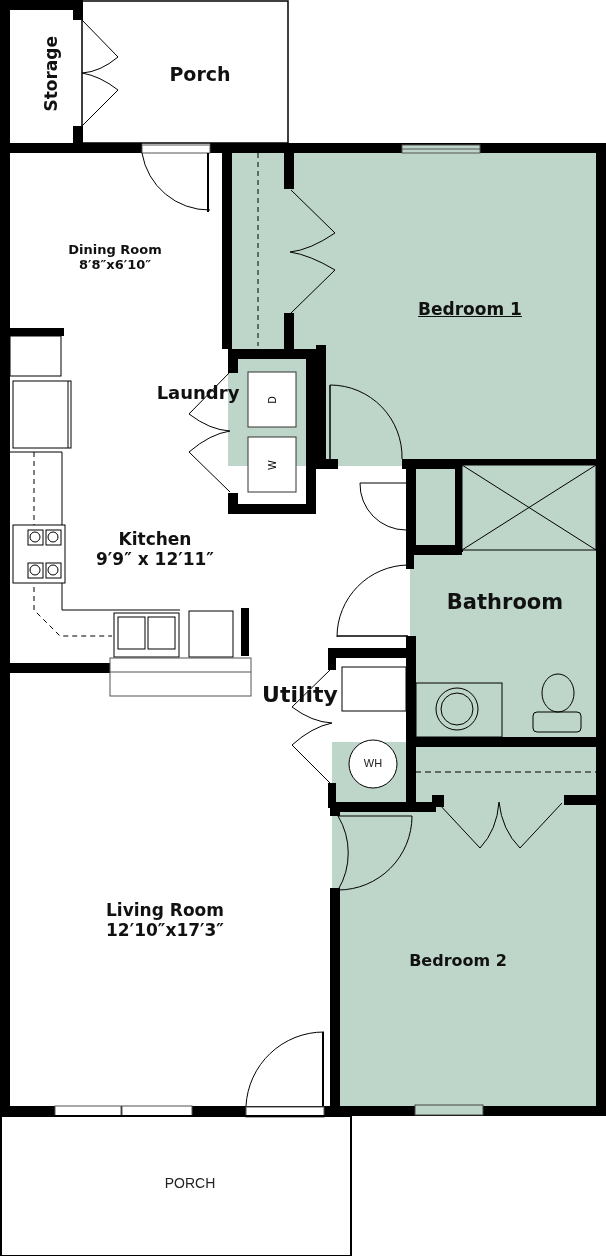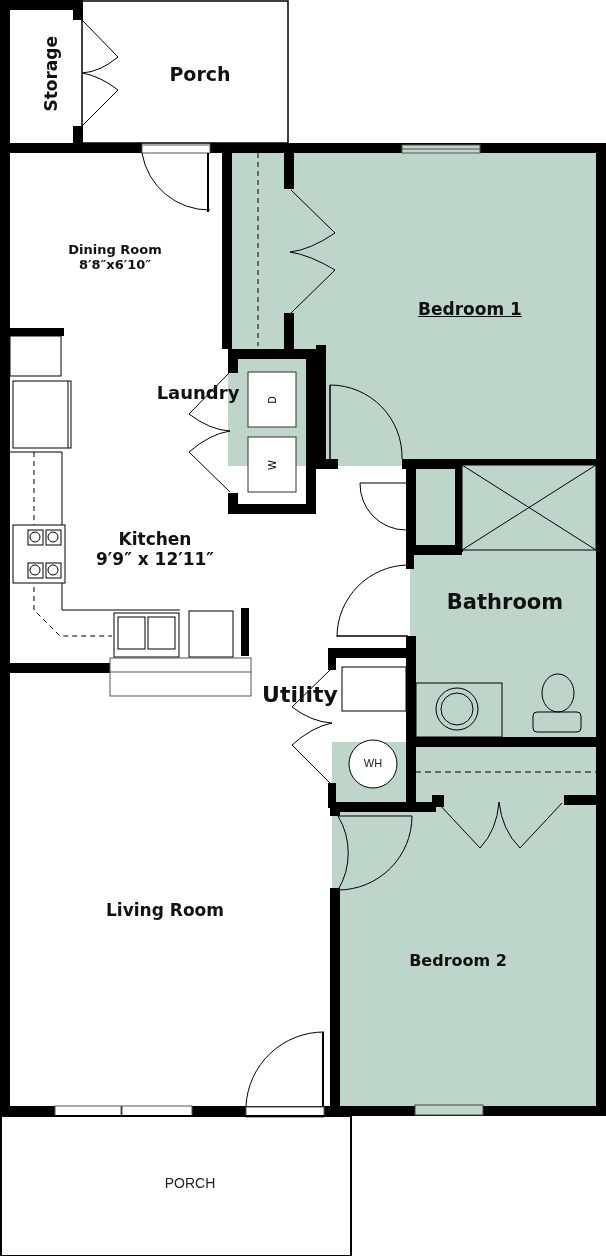--- a/index.html
+++ b/index.html
@@ -173,19 +173,19 @@
 </div>
 <div class="lbl" style="left:145px; top:383px; width:106px; font-size:18px;">Laundry</div>
 <div class="lbl" style="left:70px; top:530px; width:170px; font-size:17px;">
   <span>Kitchen</span><span class="dim">9′9″ x 12′11″</span>
 </div>
 <div class="lbl" style="left:425px; top:590px; width:160px; font-size:21px;">
   <span>Bathroom</span>
 </div>
 <div class="lbl" style="left:258px; top:682px; width:84px; font-size:22px;">Utility</div>
 <div class="lbl" style="left:70px; top:873px; width:190px; font-size:17px;margin-top:28px;">
-  <span>Living Room</span>
+  <span>Living Room</span><span class="dim">12′10″x17′3″</span>
 </div>
 <div class="lbl" style="left:368px; top:952px; width:180px; font-size:16px;">
   <span>Bedroom 2</span>
 </div>
 <div class="small" style="left:140px; top:1175px; width:100px; text-align:center; font-size:14px;">PORCH</div>
 <div class="small" style="left:357px; top:757px; width:32px; text-align:center; font-size:11px;">WH</div>
 
 </body></html>

